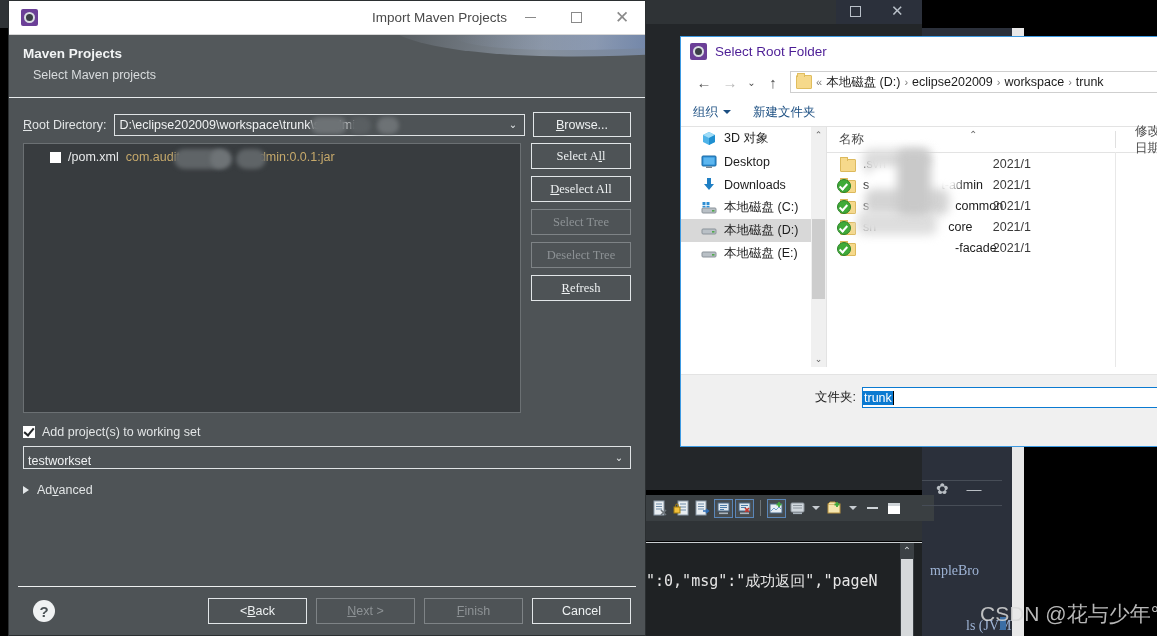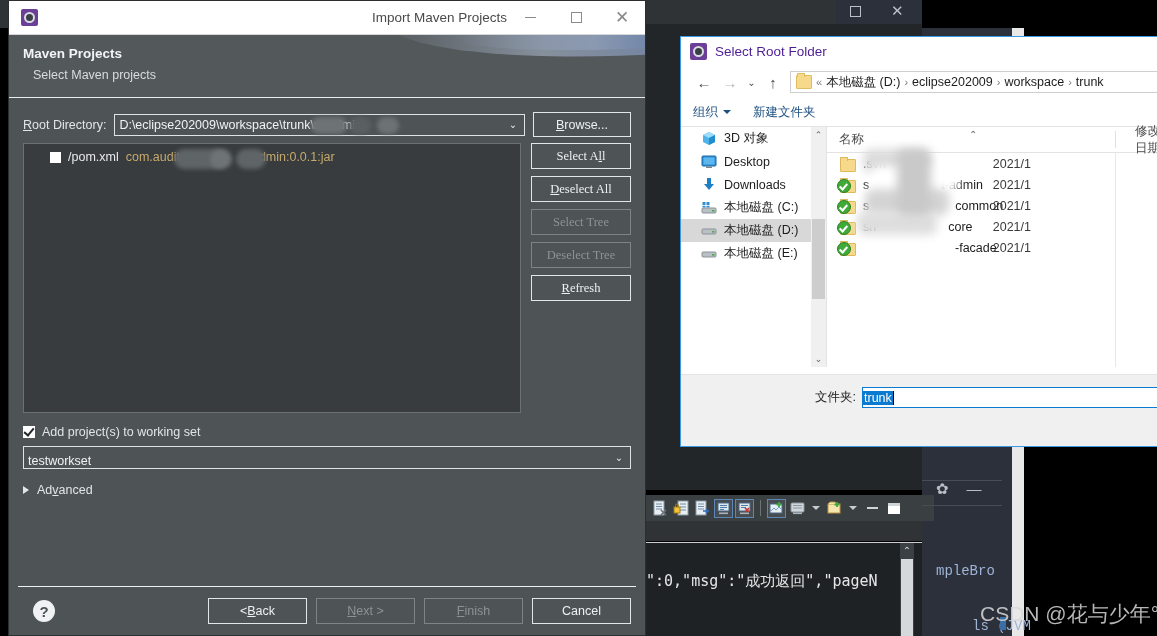--- a/index.html
+++ b/index.html
@@ -24,21 +24,21 @@
 
   .console-text{
     position:absolute;color:#e6e6e6;font-family:"DejaVu Sans Mono","Liberation Mono",monospace;
     font-size:15px;white-space:nowrap;letter-spacing:0;
   }
   .console-box{position:absolute;background:#1f2224;border-top:1px solid #c9cdd0;}
   .console-scroll{position:absolute;width:14px;background:#3b4044;}
   .console-scroll .thumb{position:absolute;left:1px;right:1px;top:16px;height:78px;background:#d6d9db;}
   .console-scroll .arrow{color:#cfd3d6;font-size:10px;text-align:center;line-height:16px;}
 
-  .side-text{position:absolute;color:#9fb4d6;font-family:Liberation Mono, monospace;font-size:14px;white-space:nowrap;margin-left:6px;}
+  .side-text{position:absolute;color:#9fb4d6;font-family:Liberation Serif, serif;font-size:14px;white-space:nowrap;}
   .gear-row{position:absolute;display:flex;align-items:center;gap:18px;}
   .gear-row .g{color:#b9bec4;font-size:15px;line-height:1;}
   .hline{position:absolute;background:#474d57;height:1px;}
   .blue-caret{position:absolute;width:6px;height:13px;background:#3b6ea5;}
 
   .watermark{
     position:absolute;color:#d8d8d8;opacity:.85;font-size:21px;white-space:nowrap;
     font-family:"Liberation Sans","DejaVu Sans",sans-serif;
   }
 

